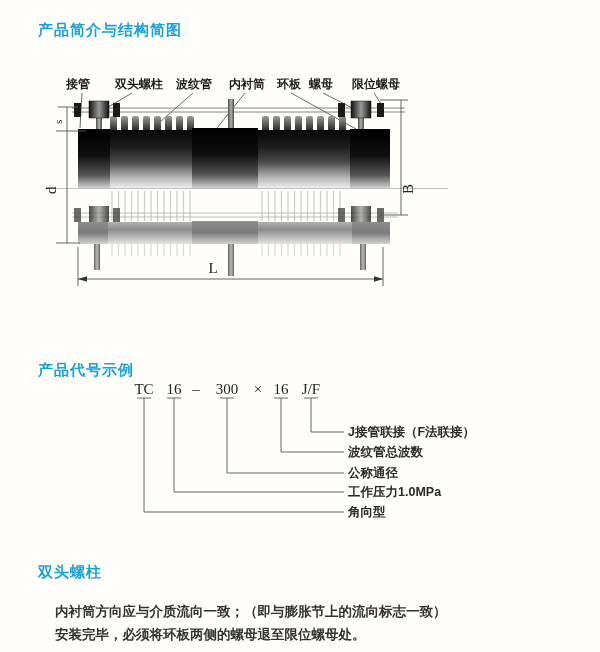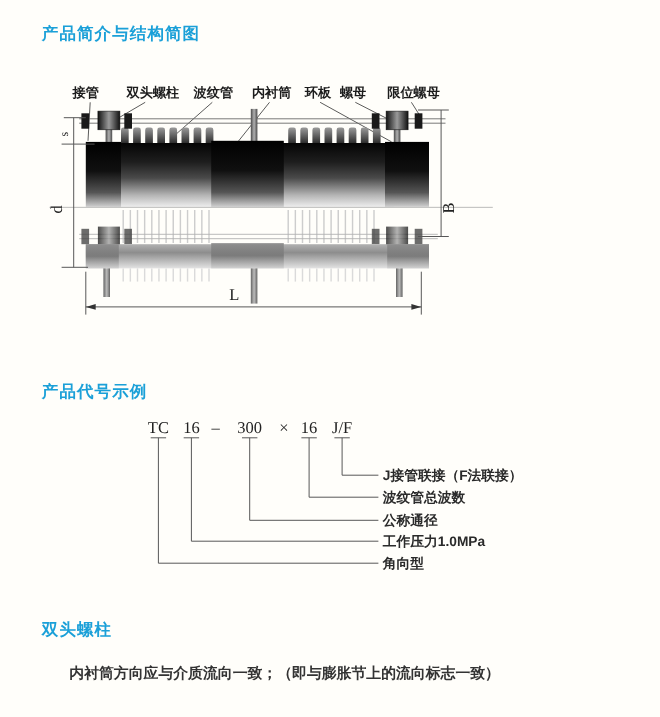--- a/index.html
+++ b/index.html
@@ -6,31 +6,31 @@
   body{
     width:600px;height:652px;position:relative;overflow:hidden;
     background:#fffefa;
     font-family:"Liberation Sans","DejaVu Sans",sans-serif;
   }
   .sec-title{
     position:absolute;left:38px;
     font-size:15px;font-weight:bold;color:#1ba0d8;letter-spacing:1px;
   }
   #title-intro{top:21px;}
-  #title-code{top:347px;}
+  #title-code{top:361px;}
   #title-install{top:563px;}
   #diagram-svg{position:absolute;left:30px;top:60px;width:435px;height:250px;}
   #code-svg{position:absolute;left:128px;top:378px;width:350px;height:148px;}
   .cn-label{font-size:12px;font-weight:bold;fill:#1c1c1c;font-family:"Liberation Sans","DejaVu Sans",sans-serif;}
   .dim-letter{font-family:"Liberation Serif","DejaVu Serif",serif;fill:#222;}
   .code-part{font-family:"Liberation Serif","DejaVu Serif",serif;font-size:15px;fill:#222;}
   .legend-text{font-size:12.5px;font-weight:600;fill:#2a2a2a;font-family:"Liberation Sans","DejaVu Sans",sans-serif;}
   #install-text{
     position:absolute;left:55px;top:600px;width:500px;
-    font-size:13.5px;font-weight:600;color:#333;line-height:23px;margin-left:8px;
+    font-size:13.5px;font-weight:600;color:#333;line-height:23px;
   }
   .thin{stroke:#555;stroke-width:0.9;fill:none;}
   .leader{stroke:#444;stroke-width:0.8;fill:none;}
 </style>
 </head>
 <body>
 
 <div id="title-intro" class="sec-title">产品简介与结构简图</div>
 <div id="title-code" class="sec-title">产品代号示例</div>
 <div id="title-install" class="sec-title">双头螺柱</div>
@@ -281,13 +281,14 @@
     <text class="legend-text" x="348" y="436">J接管联接（F法联接）</text>
     <text class="legend-text" x="348" y="456">波纹管总波数</text>
     <text class="legend-text" x="348" y="477">公称通径</text>
     <text class="legend-text" x="348" y="496">工作压力1.0MPa</text>
     <text class="legend-text" x="348" y="516">角向型</text>
   </g>
 </svg>
 
 <div id="install-text">
   <div>内衬筒方向应与介质流向一致；（即与膨胀节上的流向标志一致）</div>
+  <div>安装完毕，必须将环板两侧的螺母退至限位螺母处。</div>
 </div>
 
 </body></html>

